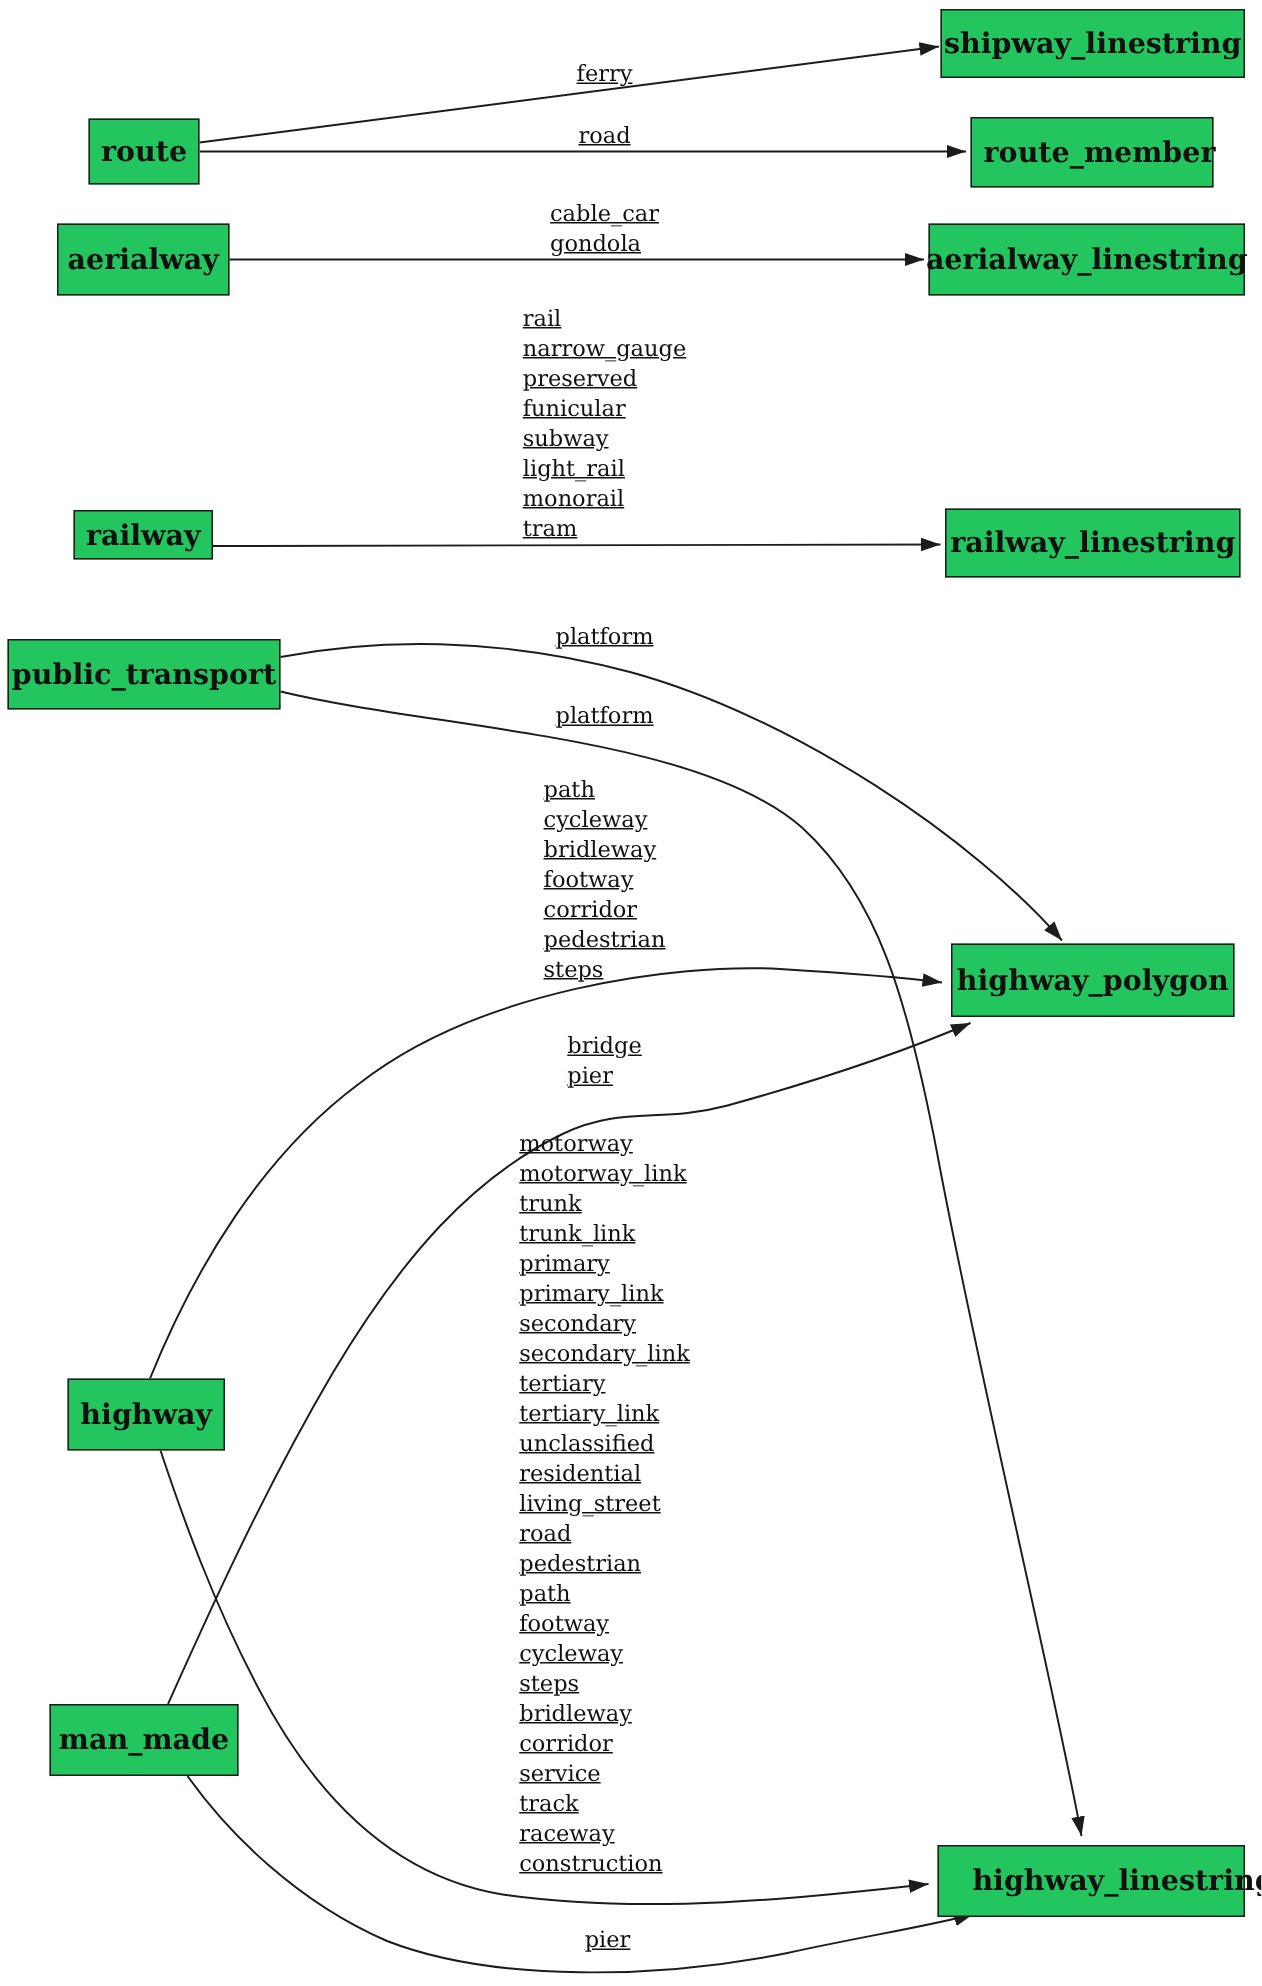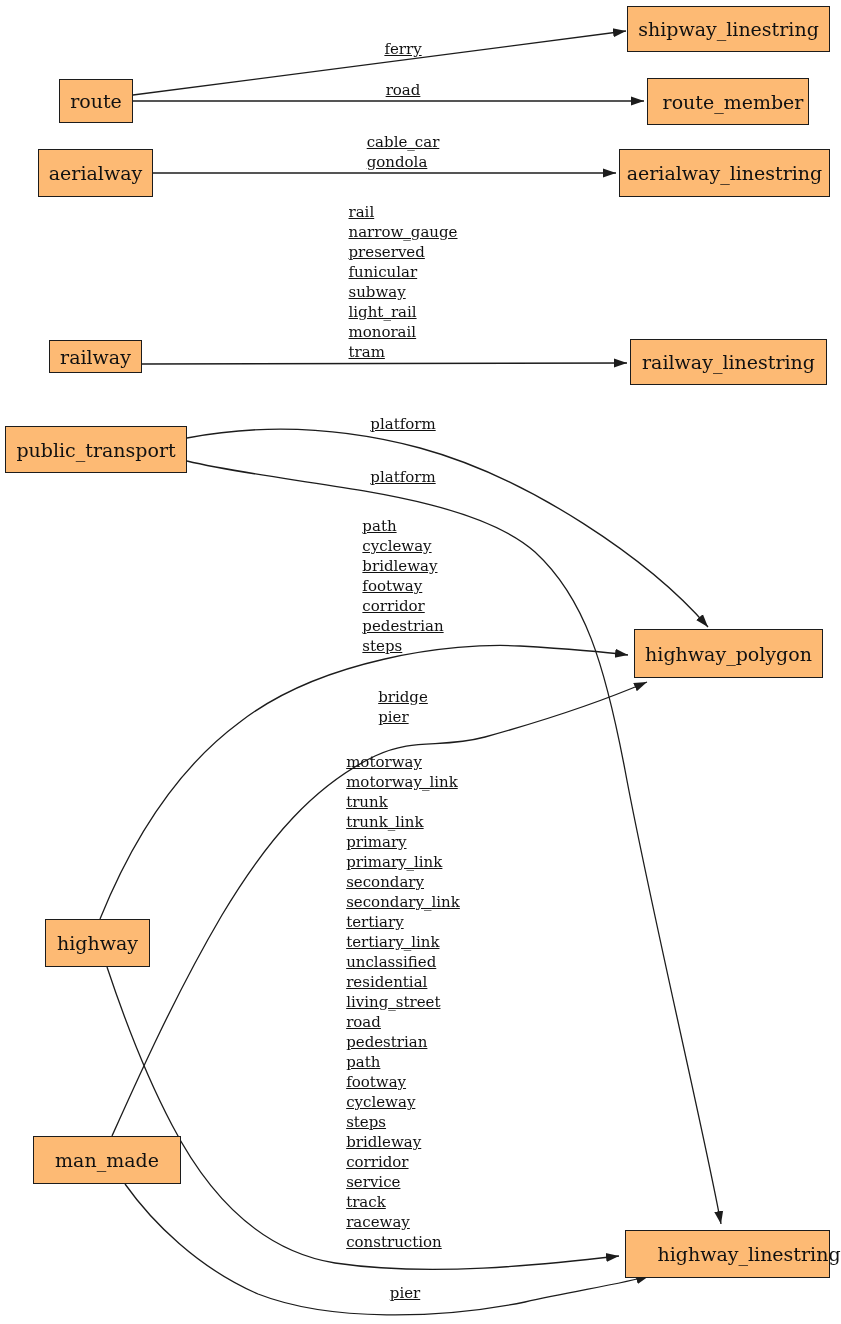--- a/index.html
+++ b/index.html
@@ -9,42 +9,43 @@
     background:#ffffff;
     font-family:"DejaVu Serif", serif;
     color:#111111;
     overflow:hidden;
   }
   svg.edges{position:absolute;left:0;top:0;width:841px;height:1324px;}
   svg.edges path.edge{fill:none;stroke:#1c1c1c;stroke-width:1.3px;}
   .node{
     position:absolute;
     display:flex;align-items:center;justify-content:center;
-    background:#fdba74;
+    background:#22c55e;
     border:1.4px solid #1c1c1c;
     font-size:19px;
     box-sizing:border-box;
     white-space:nowrap;
+    font-weight:bold;
   }
   .elabel{
     position:absolute;
     transform:translateX(-50%);
     text-align:left;
     font-size:15px;
     line-height:20px;
     white-space:pre-line;
     text-decoration:underline;
   }
   
   .n-route{left:59px;top:79px;width:74px;height:44px;}
   .n-aerialway{left:38px;top:149px;width:115px;height:48px;}
   .n-railway{left:49px;top:340px;width:93px;height:33px;}
   .n-public_transport{left:5px;top:426px;width:182px;height:47px;}
   .n-highway{left:45px;top:919px;width:105px;height:48px;}
-  .n-man_made{left:33px;top:1136px;width:148px;height:48px;}
+  .n-man_made{left:33px;top:1136px;width:126px;height:48px;}
   .n-shipway_linestring{left:627px;top:6px;width:203px;height:46px;}
   .n-route_member{left:647px;top:78px;width:162px;height:47px;padding-left:10px;}
   .n-aerialway_linestring{left:619px;top:149px;width:211px;height:48px;}
   .n-railway_linestring{left:630px;top:339px;width:197px;height:46px;}
   .n-highway_polygon{left:634px;top:629px;width:189px;height:49px;}
   .n-highway_linestring{left:625px;top:1230px;width:205px;height:48px;padding-left:43px;}
   
   .l-ferry{left:403px;top:39px;}
   .l-road{left:403px;top:80px;}
   .l-aerialway{left:403px;top:132px;}

